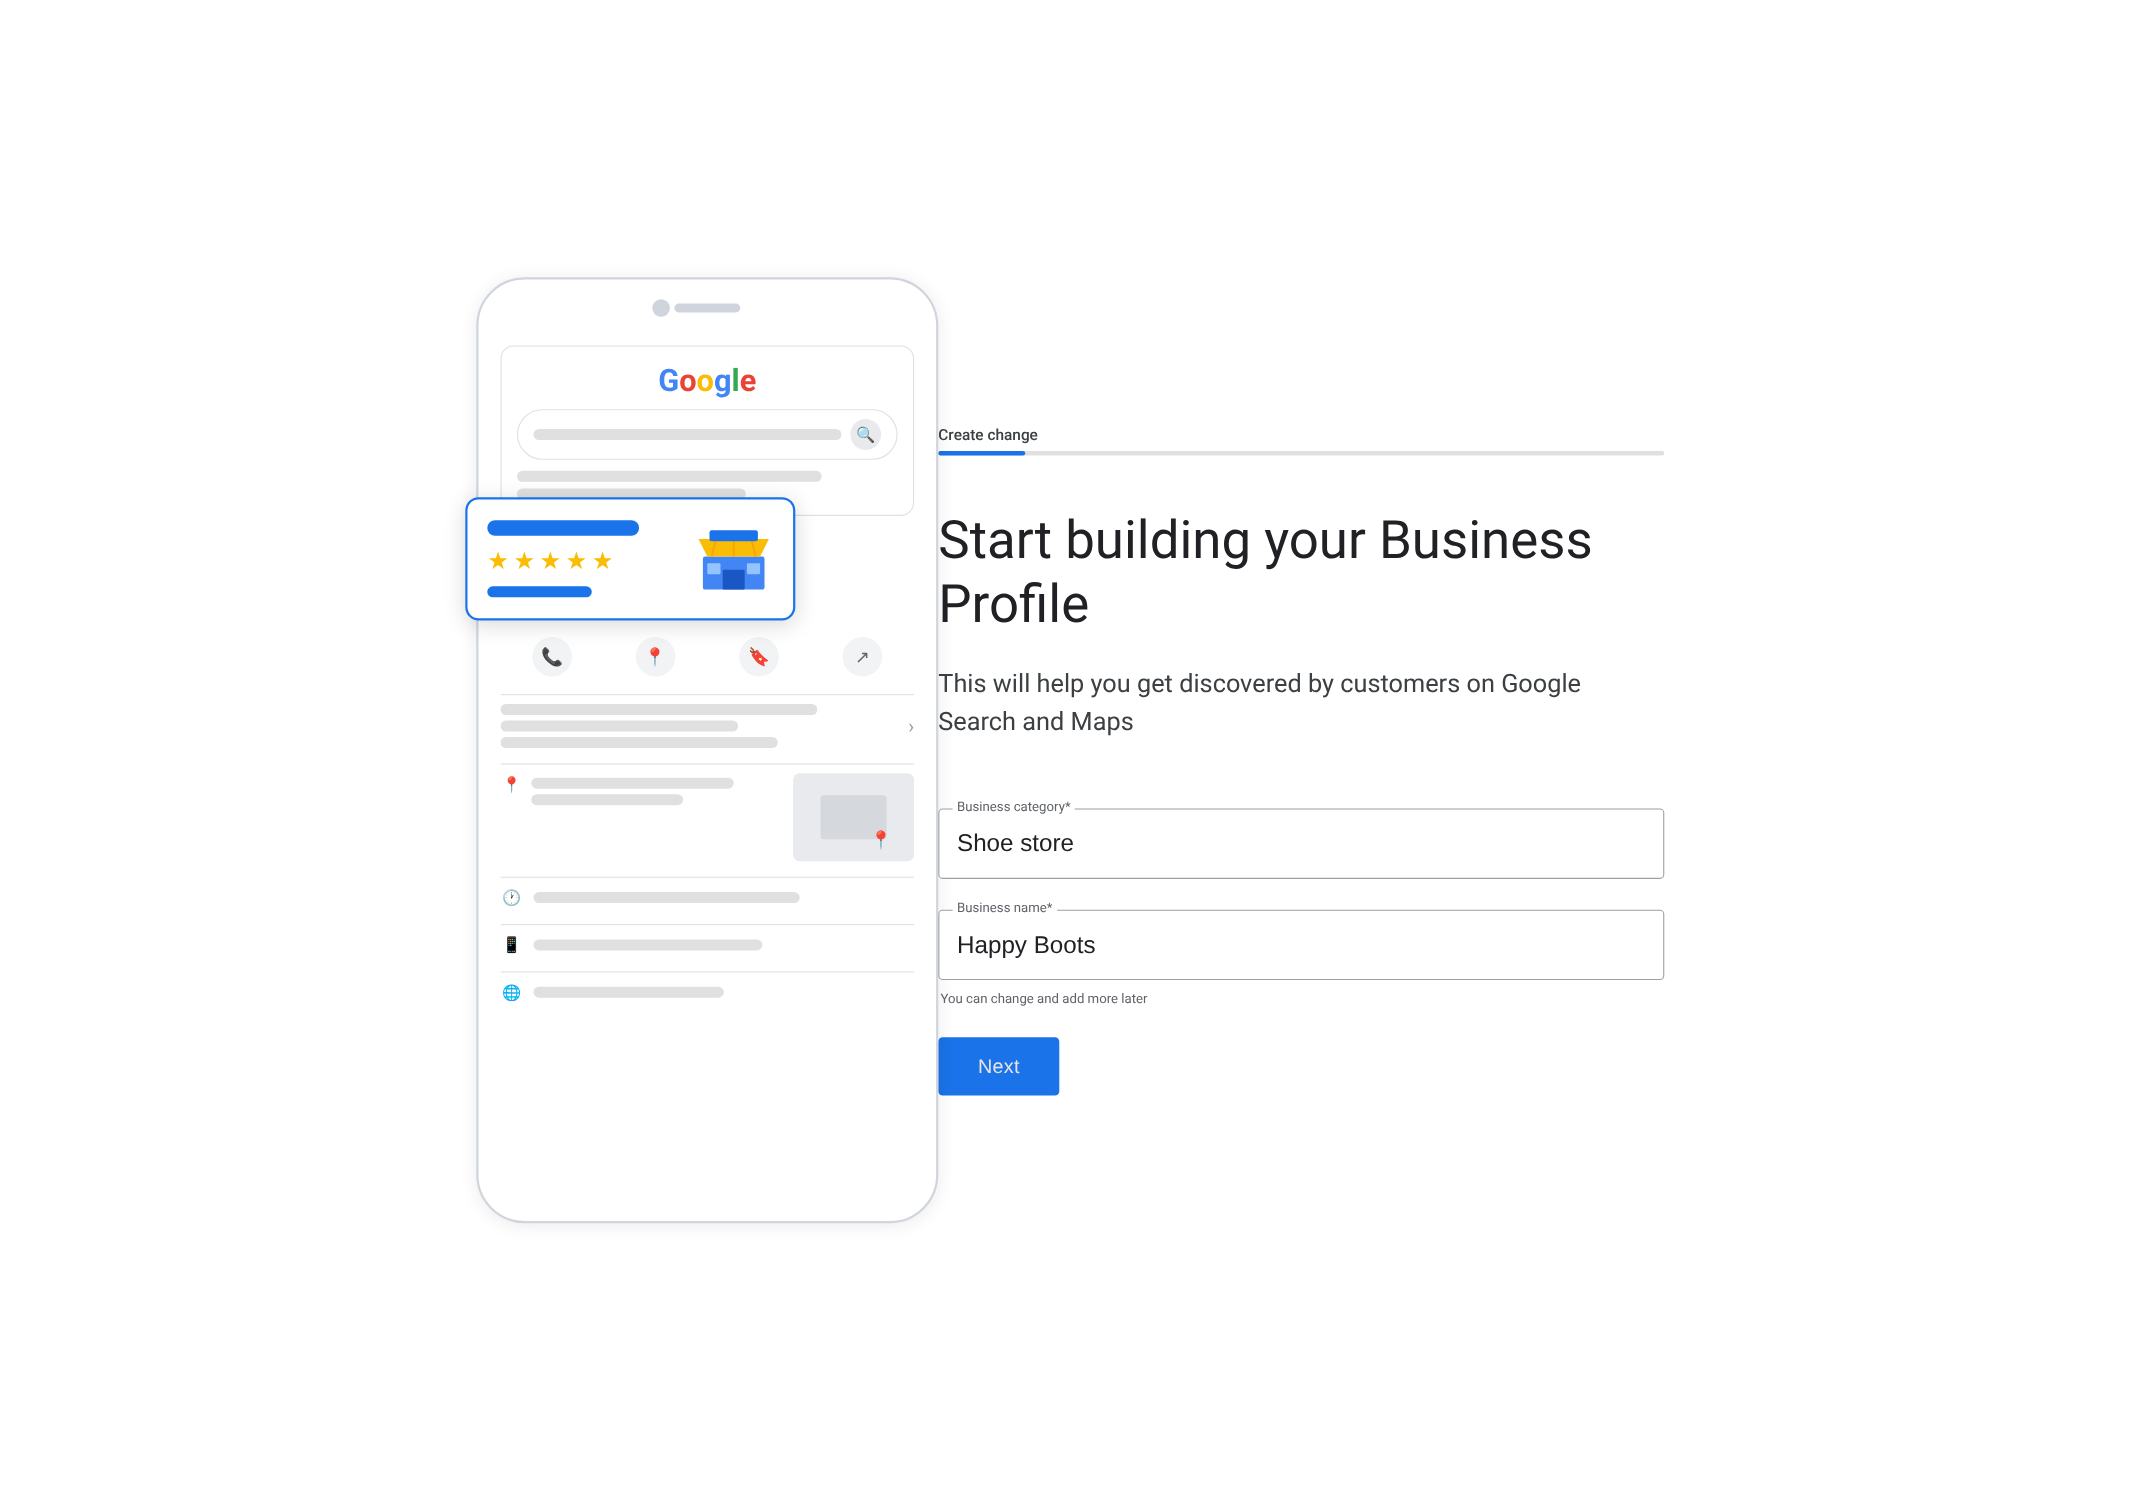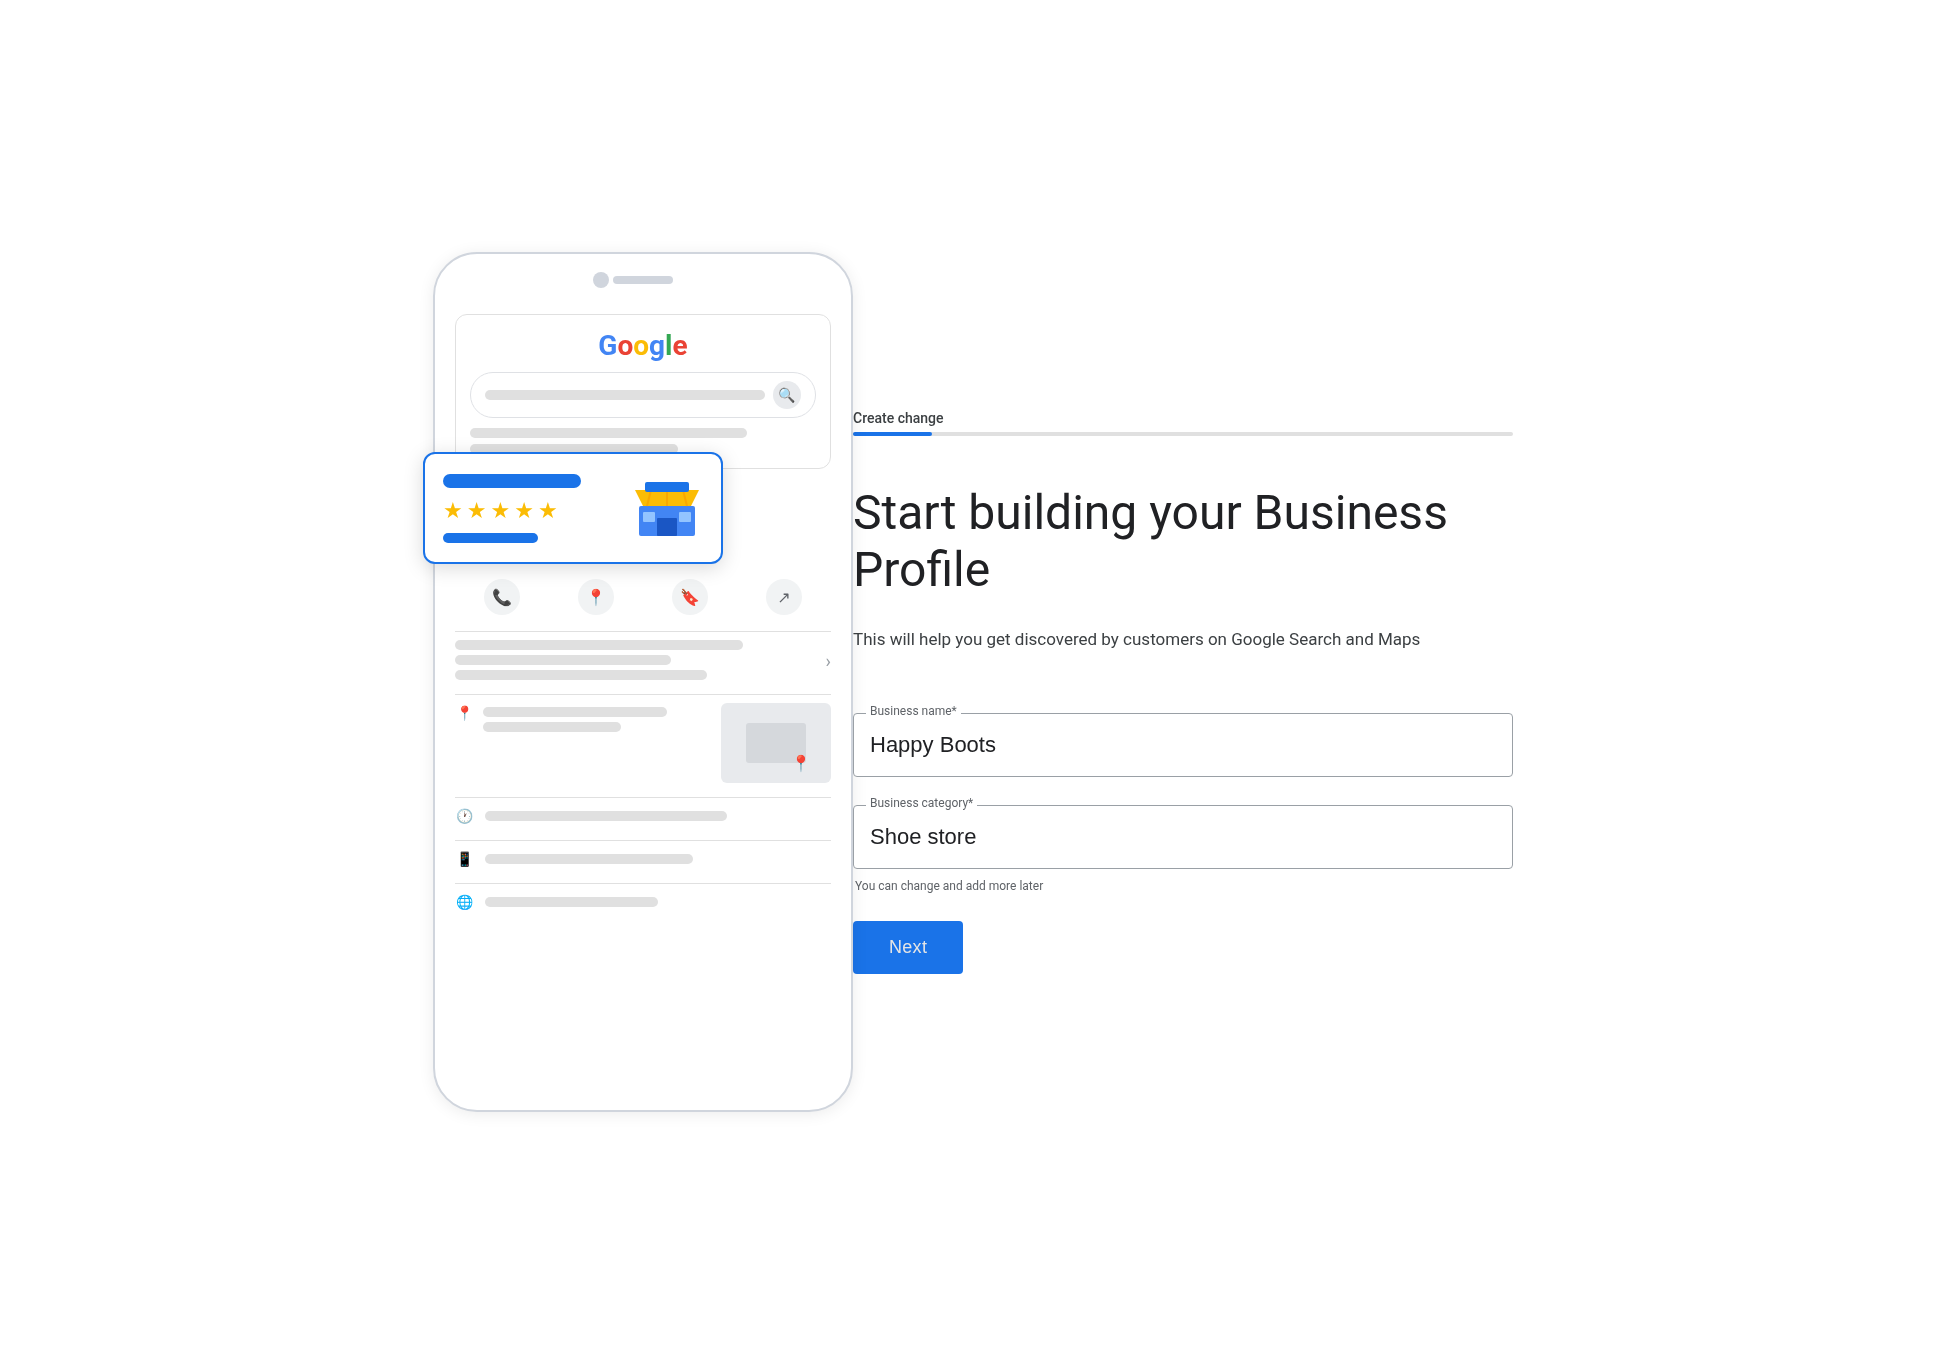--- a/index.html
+++ b/index.html
@@ -319,21 +319,21 @@
 
     .form-title {
       font-size: 48px;
       font-weight: 400;
       color: #202124;
       line-height: 1.2;
       margin-bottom: 28px;
     }
 
     .form-subtitle {
-      font-size: 17px;
+      font-size: 23px;
       color: #3c4043;
       line-height: 1.5;
       margin-bottom: 61px;
     }
 
     .field-wrapper {
       position: relative;
       border: 1px solid #9aa0a6;
       border-radius: 4px;
       margin-bottom: 28px;
@@ -518,29 +518,29 @@
     <div class="progress-bar-container">
       <div class="progress-bar-fill"></div>
     </div>
 
     <h1 class="form-title">Start building your Business Profile</h1>
 
     <p class="form-subtitle">This will help you get discovered by customers on Google Search and Maps</p>
 
     
     <div class="field-wrapper">
+      <span class="field-label">Business category*</span>
+      <input class="field-input" type="text" value="Shoe store" style="">
+    </div>
+
+    
+    <div class="field-wrapper">
       <span class="field-label">Business name*</span>
       <input class="field-input" type="text" value="Happy Boots" style="">
     </div>
 
-    
-    <div class="field-wrapper">
-      <span class="field-label">Business category*</span>
-      <input class="field-input" type="text" value="Shoe store" style="">
-    </div>
-
     <p class="field-hint">You can change and add more later</p>
 
 
     <button class="next-button">Next</button>
 
   </div>
 </div>
 
 </body></html>

